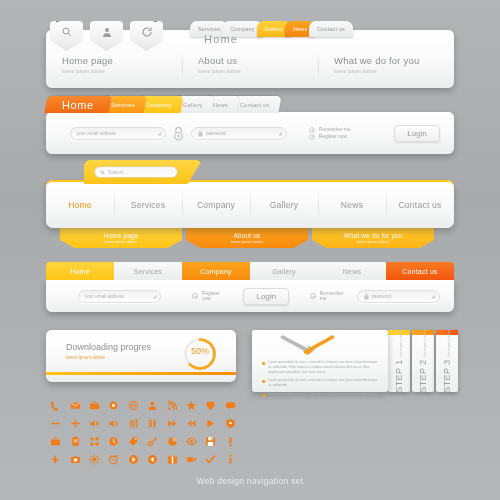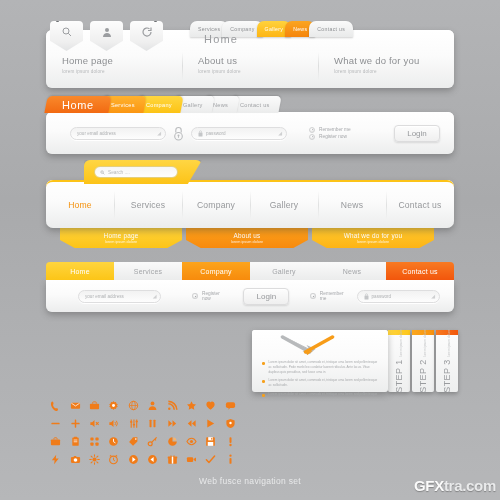--- a/index.html
+++ b/index.html
@@ -375,20 +375,31 @@
         <svg width="5" height="7" viewBox="0 0 10 14" style="margin-right:3px">
           <rect x="1" y="5" width="8" height="8" rx="1" fill="#c4c6c8"></rect>
           <path d="M3 5V3.5a2 2 0 0 1 4 0V5" fill="none" stroke="#c4c6c8" stroke-width="1.3"></path>
         </svg>
         <span>password</span>
         <span class="corner">◢</span>
       </div>
     </div>
   </div>
 
+  <div class="panel" id="progress">
+    <div class="pg-t">Downloading progres</div>
+    <div class="pg-s">lorem ipsum dolore</div>
+    <svg class="gauge" viewBox="0 0 40 40">
+      <circle cx="20" cy="20" r="16" fill="none" stroke="#ededee" stroke-width="3.2"></circle>
+      <path d="M20 4 a16 16 0 0 1 0 32" fill="none" stroke="#f6a81c" stroke-width="3.2" stroke-linecap="round"></path>
+      <path d="M20 36 a16 16 0 0 1 -11.3 -4.7" fill="none" stroke="#f6a81c" stroke-width="3.2" stroke-linecap="round"></path>
+    </svg>
+    <div style="position:absolute; right:18px; top:16px; width:36px; text-align:center; font-size:9px; color:#f0951a;">50%</div>
+    <div class="pg-bar"></div>
+  </div>
 
   <div class="steptabs">
     <div class="steptab s1">
       <div class="cap"></div>
       <div class="vert">
         <span class="sn">STEP 1</span>
         <span class="ss">lorem ipsum dolore</span>
       </div>
     </div>
     <div class="steptab s2">
@@ -697,15 +708,14 @@
         </div>
         <div class="icell">
           <svg viewBox="0 0 24 24">
             <rect x="9.8" y="8.5" width="4.4" height="13" rx="2"></rect>
             <circle cx="12" cy="3.6" r="2.5"></circle>
           </svg>
         </div>
       </div>
     </div>
 
-  <div class="caption">Web fusce navigation set</div>
-  <div class="wm"><span class="g">GFX</span><span>tra.com</span></div>
+  <div class="caption">Web design navigation set</div>
 </div>
 
 </body></html>

